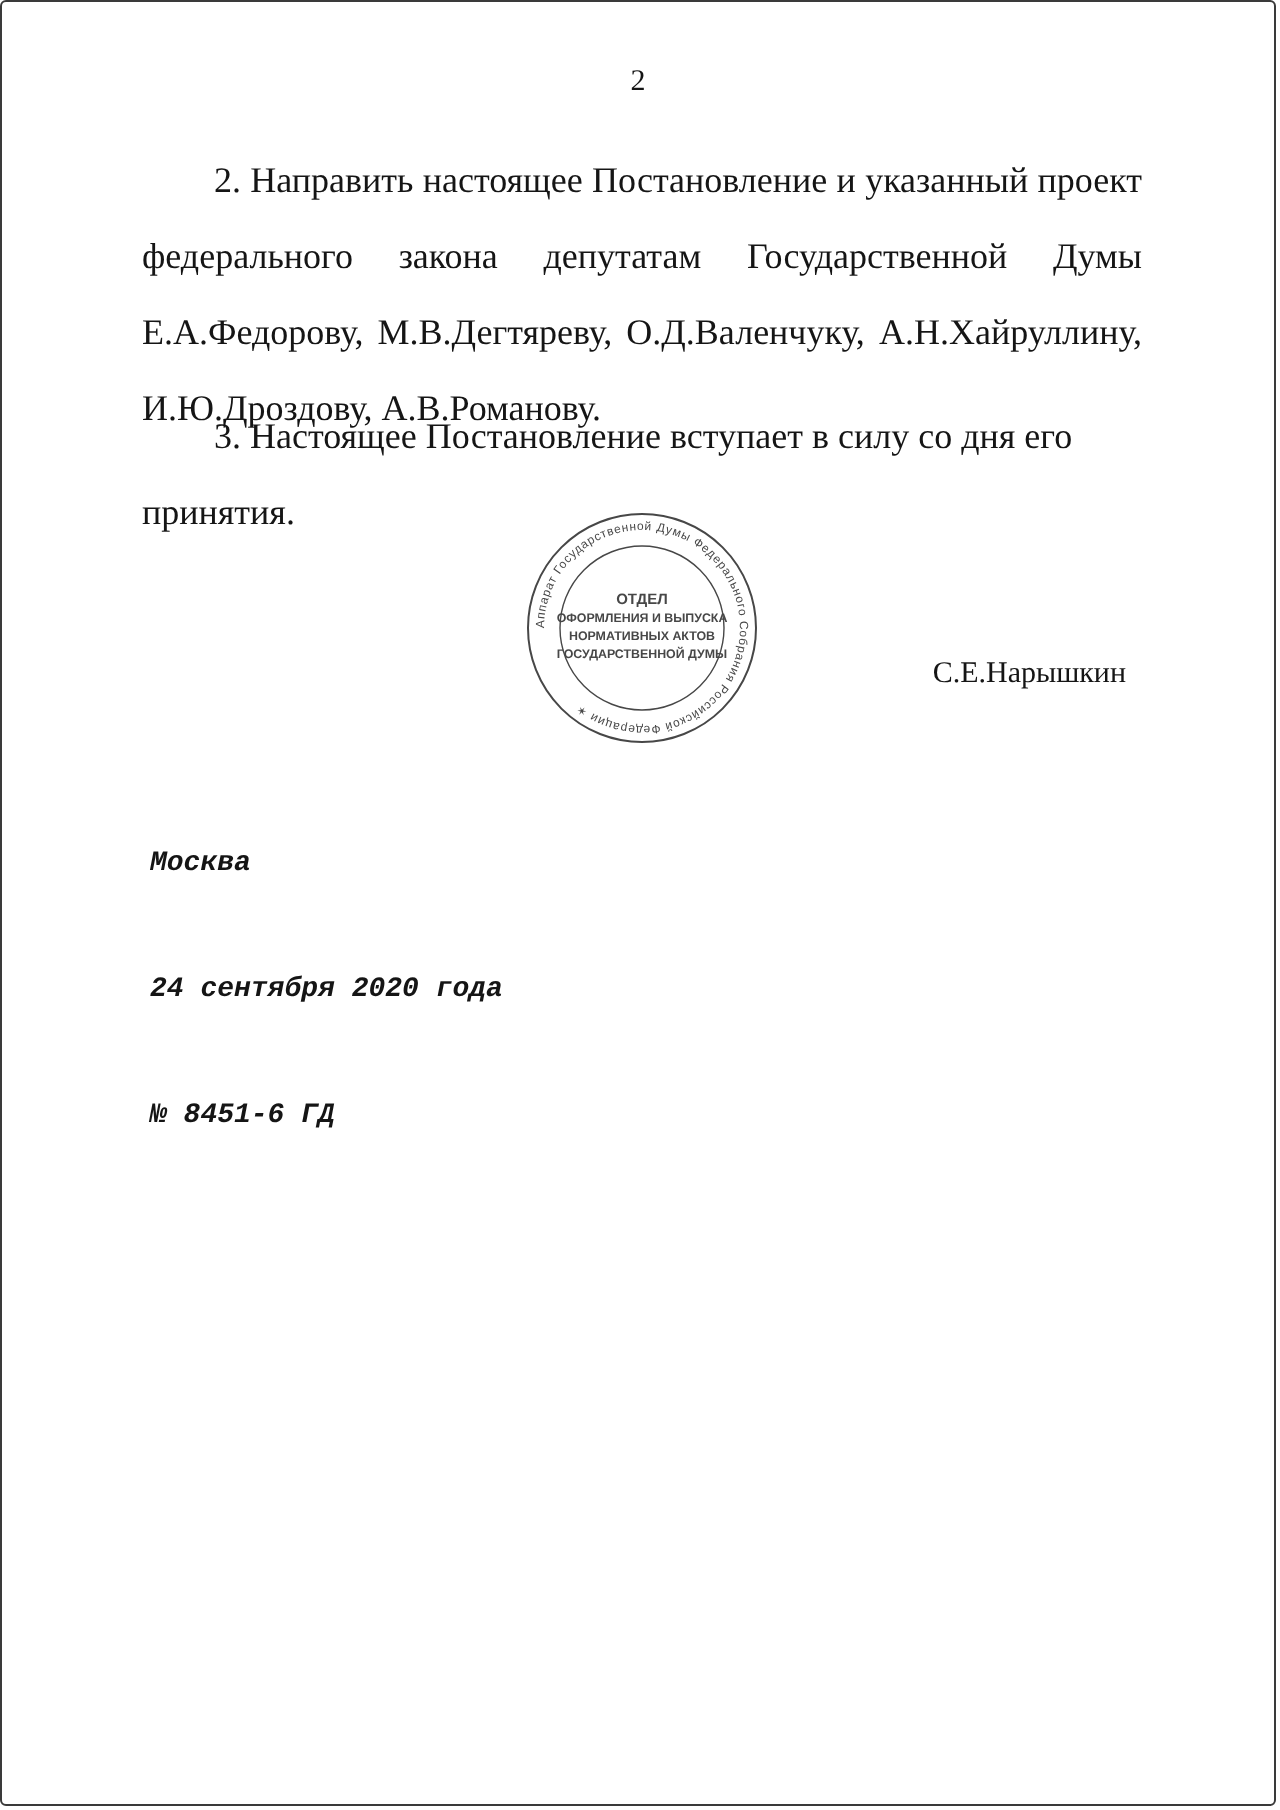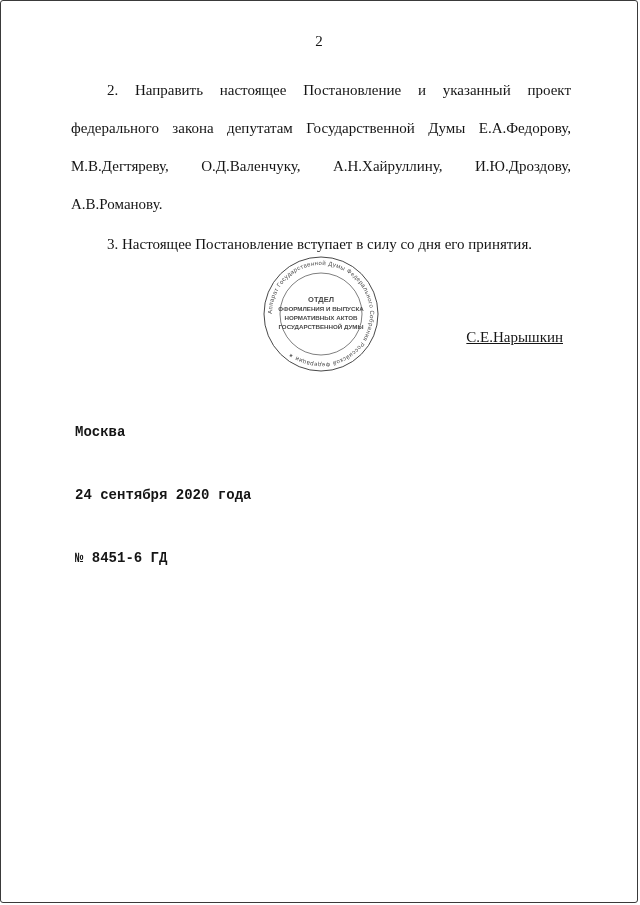--- a/index.html
+++ b/index.html
@@ -25,30 +25,30 @@
     left: 0;
     width: 100%;
     text-align: center;
     font-size: 15px;
   }
   .para {
     position: absolute;
     left: 70px;
     right: 66px;
     margin: 0;
-    font-size: 15px;
+    font-size: 18px;
     line-height: 38px;
     text-indent: 36px;
   }
   .para-2 {
     top: 70px;
     text-align: justify;
   }
   .para-3 {
-    top: 224px;
+    top: 198px;
     text-align: left;
   }
   .sig-block {
     position: absolute;
     top: 293px;
     left: 72px;
     right: 74px;
     height: 56px;
   }
   .sig-title {
@@ -63,21 +63,20 @@
   .sig-title .line1 {
     white-space: nowrap;
     text-align: left;
   }
   .sig-name {
     position: absolute;
     right: 0;
     bottom: 4px;
     font-size: 15px;
     white-space: nowrap;
-    text-decoration: underline;
   }
   .stamp {
     position: absolute;
     left: 254px;
     top: 247px;
     width: 132px;
     height: 132px;
     opacity: 0.88;
   }
   .stamp svg {
@@ -98,20 +97,21 @@
   }
   .footer {
     position: absolute;
     top: 379px;
     left: 74px;
     font-family: "Liberation Mono", monospace;
     font-size: 14px;
     font-weight: bold;
     line-height: 21px;
     white-space: pre;
+    font-style: italic;
   }
 </style>
 </head>
 <body>
 
 <div class="page">
 
   <div class="page-number">2</div>
 
   <p class="para para-2">2. Направить настоящее Постановление и указанный проект федерального закона депутатам Государственной Думы Е.А.Федорову, М.В.Дегтяреву, О.Д.Валенчуку, А.Н.Хайруллину, И.Ю.Дроздову, А.В.Романову.</p>

